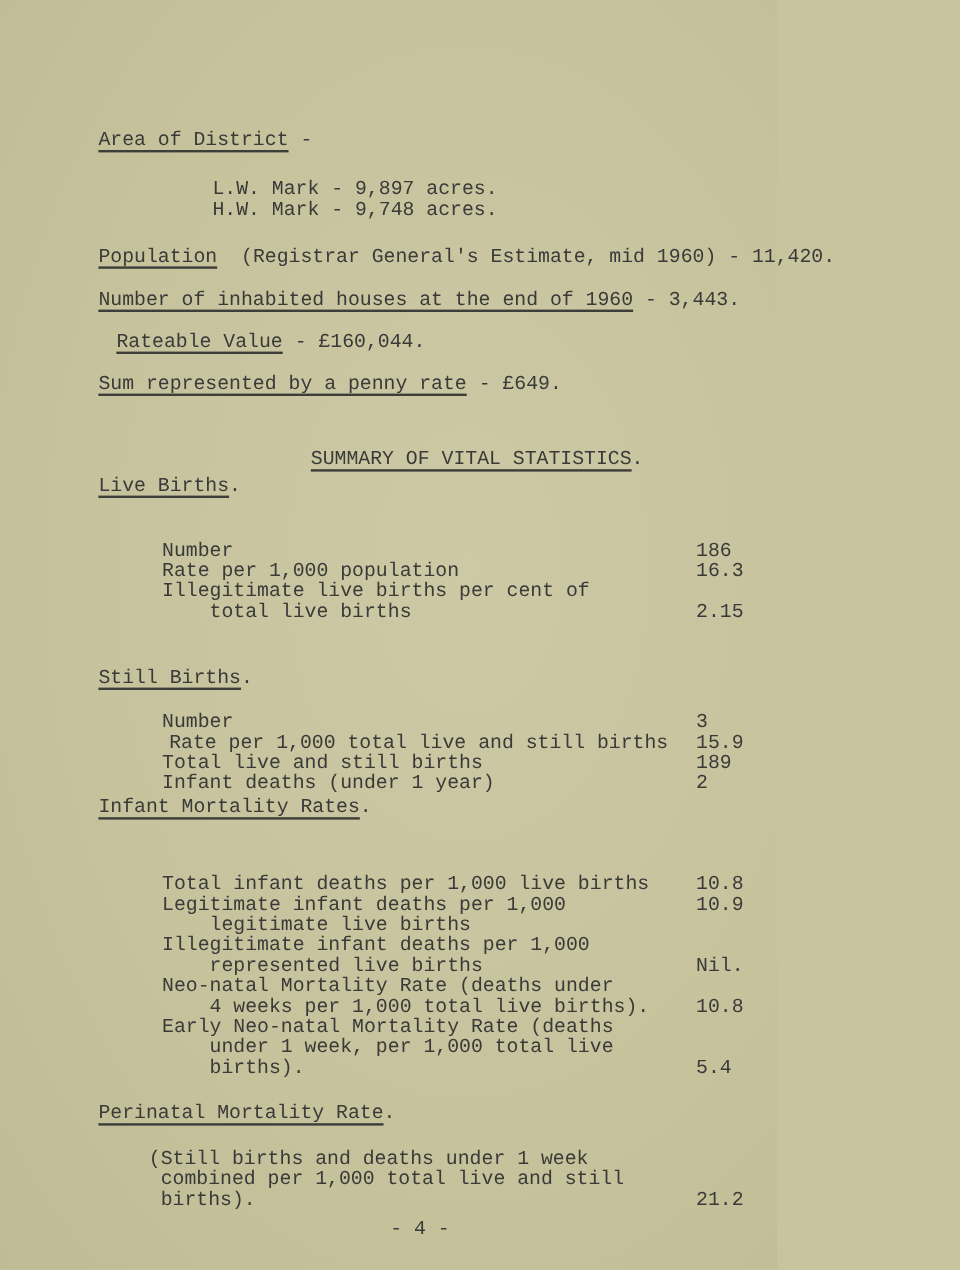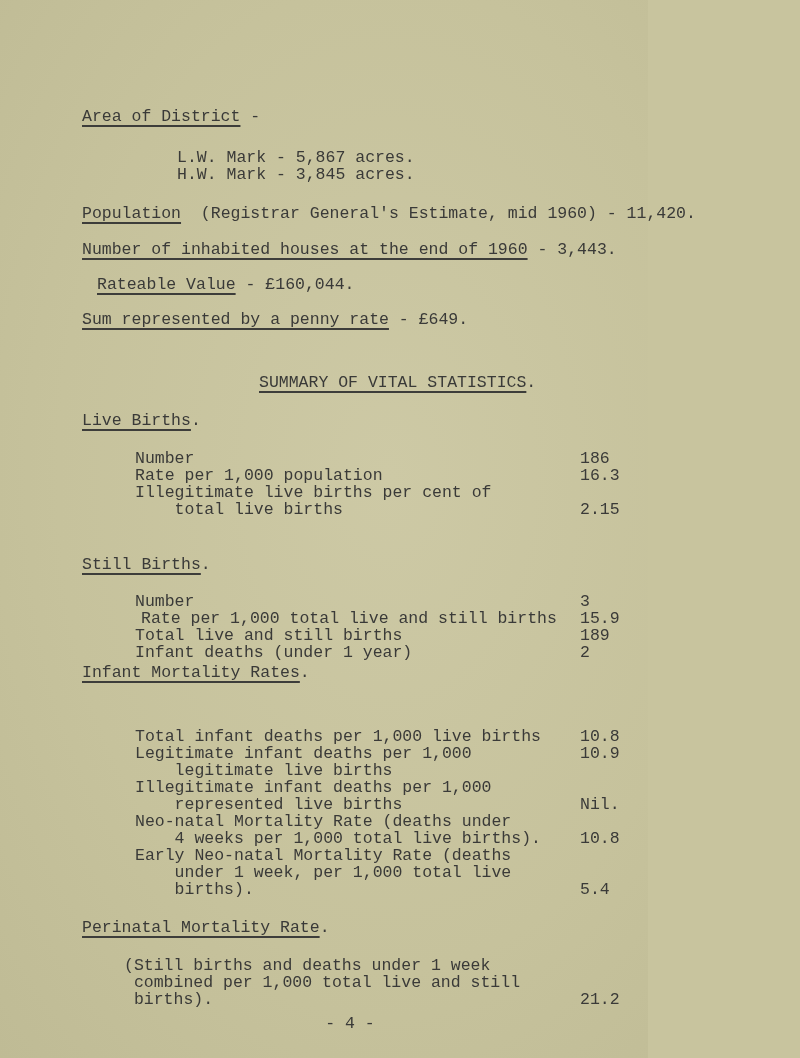--- a/index.html
+++ b/index.html
@@ -30,34 +30,34 @@
       text-decoration-color: #3d3d3a;
     }
     .right { }
   </style>
 </head>
 <body>
 
 <div class="page">
 
   <div class="abs" style="left:82px; top:109px;"><span class="u">Area of District</span><span> -</span></div>
-  <div class="abs" style="left:177px; top:150px;">L.W. Mark - 5,867 acres.</div>
-  <div class="abs" style="left:177px; top:167px;">H.W. Mark - 3,845 acres.</div>
+  <div class="abs" style="left:177px; top:150px;">L.W. Mark - 9,897 acres.</div>
+  <div class="abs" style="left:177px; top:167px;">H.W. Mark - 9,748 acres.</div>
 
   <div class="abs" style="left:82px; top:206px;"><span class="u">Population</span><span>  (Registrar General's Estimate, mid 1960) - 11,420.</span></div>
 
   <div class="abs" style="left:82px; top:242px;"><span class="u">Number of inhabited houses at the end of 1960</span><span> - 3,443.</span></div>
 
   <div class="abs" style="left:82px; top:277px;margin-left:15px;"><span class="u">Rateable Value</span><span> - £160,044.</span></div>
 
   <div class="abs" style="left:82px; top:312px;"><span class="u">Sum represented by a penny rate</span><span> - £649.</span></div>
 
   <div class="abs" style="left:259px; top:375px;"><span class="u">SUMMARY OF VITAL STATISTICS</span><span>.</span></div>
 
-  <div class="abs" style="left:82px; top:413px;"><span class="u">Live Births</span><span>.</span></div>
+  <div class="abs" style="left:82px; top:397px;"><span class="u">Live Births</span><span>.</span></div>
 
   <div class="abs" style="left:135px; top:451px;">Number</div>
   <div class="abs right" style="left:580px; width:118px; top:451px;">186</div>
 
   <div class="abs" style="left:135px; top:468px;">Rate per 1,000 population</div>
   <div class="abs right" style="left:580px; width:118px; top:468px;">16.3</div>
 
   <div class="abs" style="left:135px; top:502px;">    total live births</div>
   <div class="abs" style="left:135px; top:485px;">Illegitimate live births per cent of</div>
   <div class="abs right" style="left:580px; width:118px; top:502px;">2.15</div>

